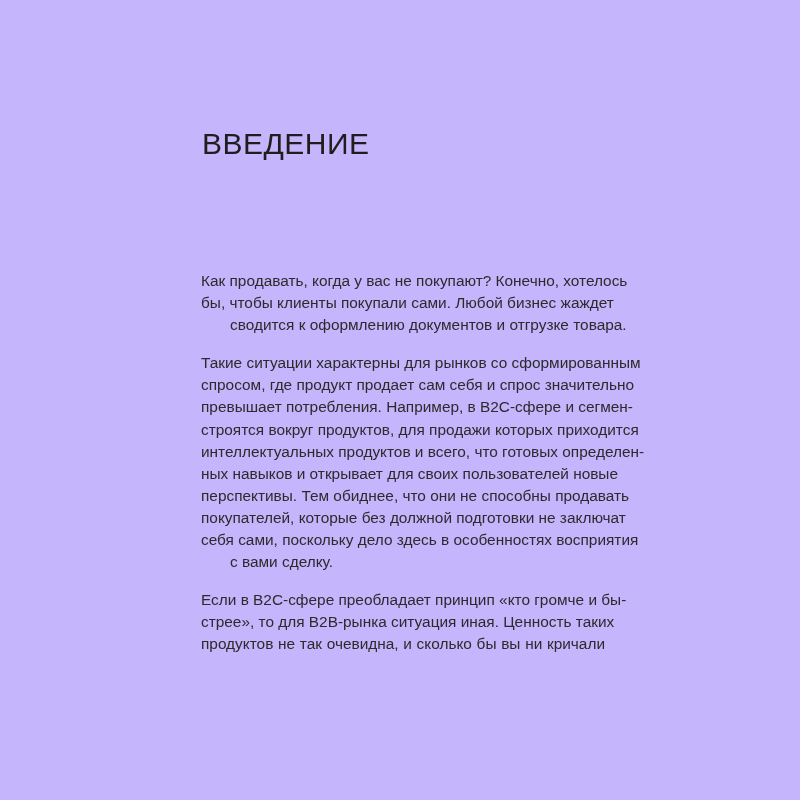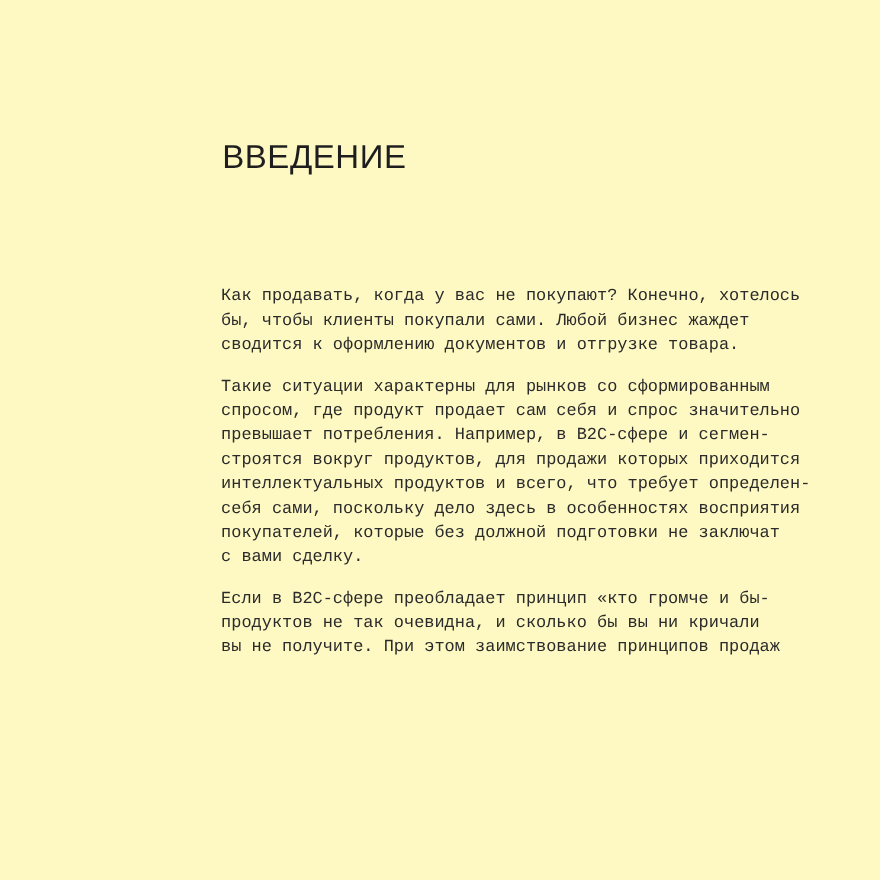--- a/index.html
+++ b/index.html
@@ -1,52 +1,54 @@
 <!DOCTYPE html>
 <html><head>
 <meta charset="utf-8">
 <style>
   html, body { margin:0; padding:0; background:#ffffff; }
   body { width:800px; height:800px; position:relative; overflow:hidden; }
-  .page { position:absolute; left:0; top:0; width:800px; height:800px; background:#fef9c3; }
+  .page { position:absolute; left:0; top:0; width:800px; height:800px; background:#c4b5fd; }
   .title {
     position:absolute; left:202px; top:126px;
     font-family:"Liberation Sans", sans-serif; font-size:30px; font-weight:400;
     color:#1e1e1e; letter-spacing:0.5px; margin:0; line-height:36px;
   }
   .body {
-    position:absolute; left:201px; top:258px; width:404px;
-    font-family:Liberation Mono, monospace; font-size:15.4px; line-height:22.1px;
+    position:absolute; left:201px; top:270px; width:404px;
+    font-family:Liberation Sans, sans-serif; font-size:15.4px; line-height:22.1px;
     color:#2b2b2b;
   }
   .body p { margin:0 0 16px 0; text-align:justify; }
   .line { display:block; text-align:justify; text-align-last:justify; white-space:nowrap; }
-  .line.last { text-align-last:left; }
+  .line.last { text-align-last:left;margin-left:29px; }
 </style>
 </head>
 <body>
 
 <div class="page">
   <h1 class="title">ВВЕДЕНИЕ</h1>
 
   <div class="body">
     <p>
       <span class="line">Как продавать, когда у вас не покупают? Конечно, хотелось</span>
       <span class="line">бы, чтобы клиенты покупали сами. Любой бизнес жаждет</span>
       <span class="line last">сводится к оформлению документов и отгрузке товара.</span>
     </p>
     <p>
       <span class="line">Такие ситуации характерны для рынков со сформированным</span>
       <span class="line">спросом, где продукт продает сам себя и спрос значительно</span>
       <span class="line">превышает потребления. Например, в B2C-сфере и сегмен-</span>
       <span class="line">строятся вокруг продуктов, для продажи которых приходится</span>
-      <span class="line">интеллектуальных продуктов и всего, что требует определен-</span>
+      <span class="line">интеллектуальных продуктов и всего, что готовых определен-</span>
+      <span class="line">ных навыков и открывает для своих пользователей новые</span>
+      <span class="line">перспективы. Тем обиднее, что они не способны продавать</span>
+      <span class="line">покупателей, которые без должной подготовки не заключат</span>
       <span class="line">себя сами, поскольку дело здесь в особенностях восприятия</span>
-      <span class="line">покупателей, которые без должной подготовки не заключат</span>
       <span class="line last">с вами сделку.</span>
     </p>
     <p>
       <span class="line">Если в B2C-сфере преобладает принцип «кто громче и бы-</span>
+      <span class="line">стрее», то для B2B-рынка ситуация иная. Ценность таких</span>
       <span class="line">продуктов не так очевидна, и сколько бы вы ни кричали</span>
-      <span class="line">вы не получите. При этом заимствование принципов продаж</span>
     </p>
   </div>
 </div>
 
 </body></html>

